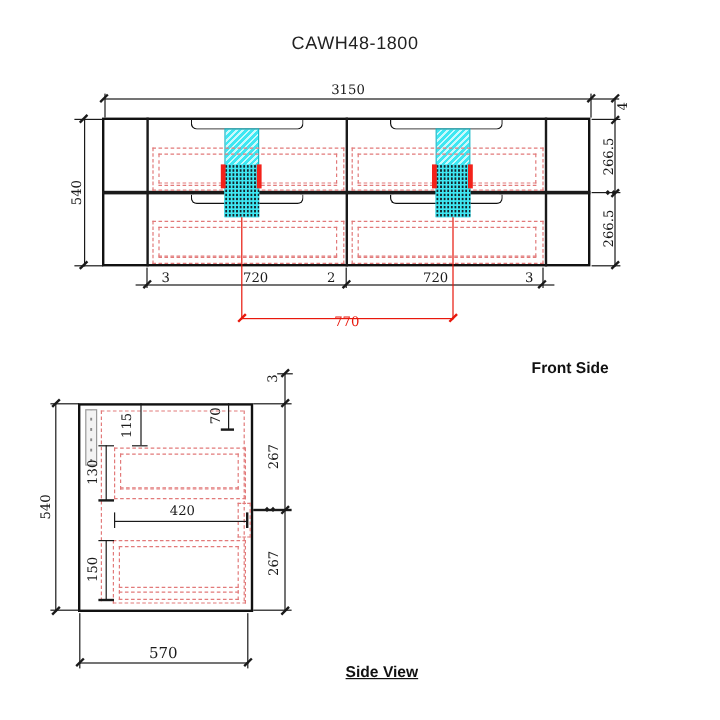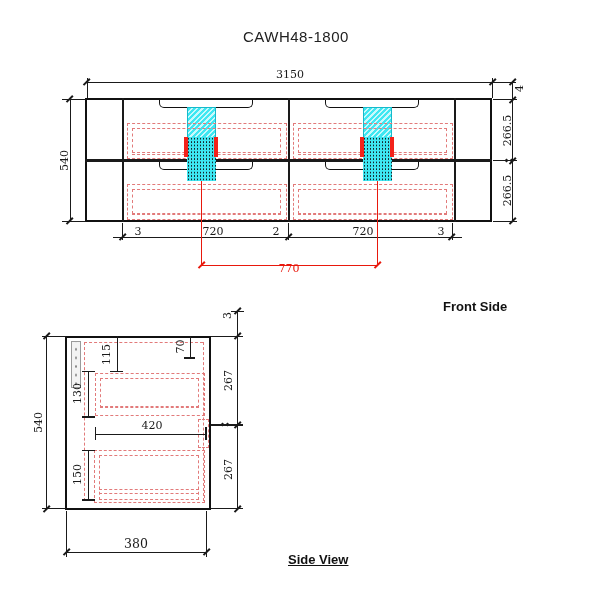--- a/index.html
+++ b/index.html
@@ -201,17 +201,17 @@
   <div class="ln" style="left:46px;top:335.5px;width:1.2px;height:174px;"></div>
   <div class="tick" style="left:41.5px;top:335px;"></div>
   <div class="tick" style="left:41.5px;top:508px;"></div>
   <div class="dtx rot" style="left:16px;top:415.5px;">540</div>
 
   <div class="ln" style="left:66px;top:511px;width:1.2px;height:46px;"></div>
   <div class="ln" style="left:205.8px;top:511px;width:1.2px;height:46px;"></div>
   <div class="ln" style="left:66px;top:552px;width:141px;height:1.2px;"></div>
   <div class="tick" style="left:61.5px;top:551.2px;"></div>
   <div class="tick" style="left:201.5px;top:551.2px;"></div>
-  <div class="dtx" style="left:111px;top:537px;width:50px;font-size:12.5px;">380</div>
+  <div class="dtx" style="left:111px;top:537px;width:50px;font-size:12.5px;">570</div>
 
   <div class="viewlbl" style="left:288px;top:552px;text-decoration:underline;">Side View</div>
 
 </div>
 
 </body></html>

